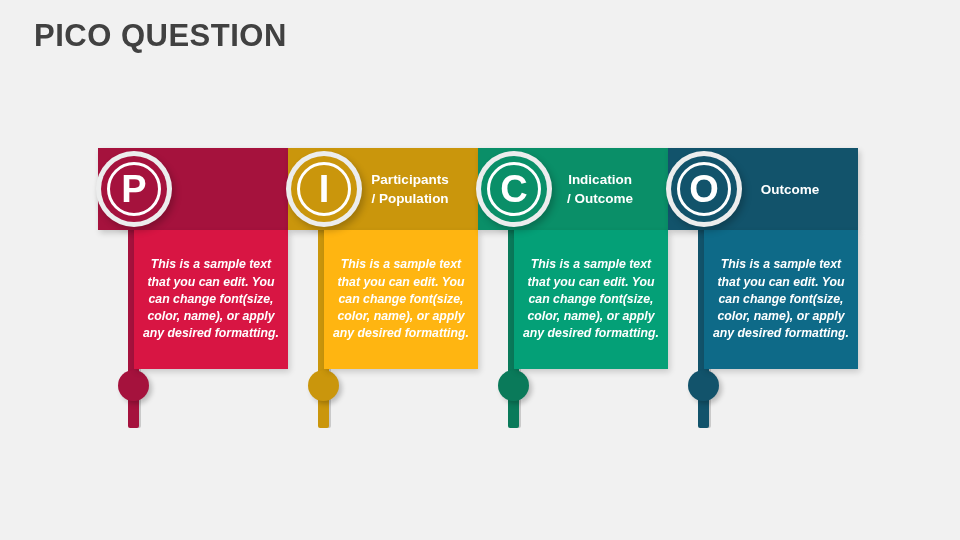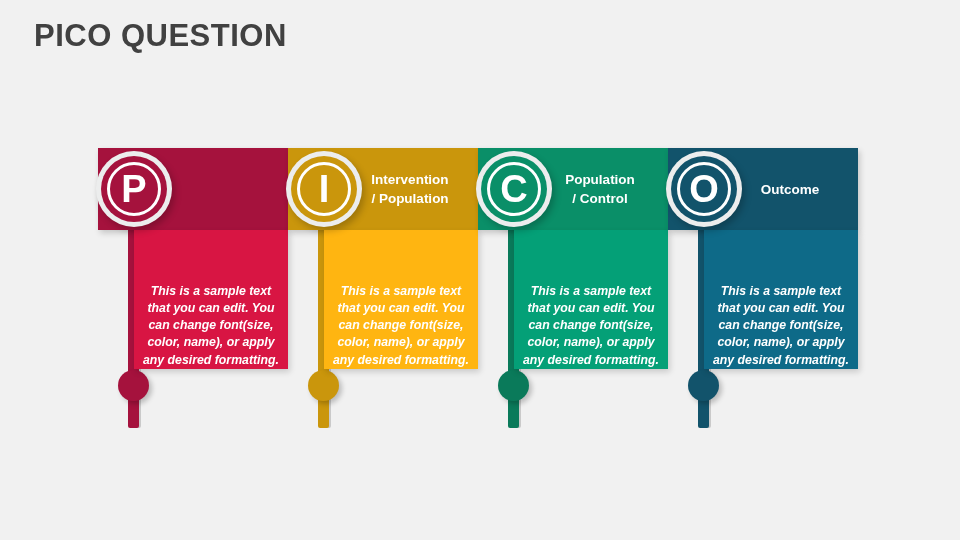--- a/index.html
+++ b/index.html
@@ -98,21 +98,21 @@
   }
 
   
   .body-panel {
     position: absolute;
     left: 36px;
     top: 82px;
     width: 154px;
     height: 139px;
     display: flex;
-    align-items: flex-end;
+    align-items: center;
     justify-content: center;
     box-shadow: 2px 3px 6px rgba(0,0,0,0.16);
   }
   .body-text {
     color: #ffffff;
     font-size: 12.3px;
     font-style: italic;
     font-weight: bold;
     line-height: 17.3px;
     text-align: center;
@@ -189,42 +189,42 @@
       <div class="badge-letter">P</div>
     </div>
   </div>
 
   <div class="card" style="left:288px;">
     <div class="stem-shadow"></div>
     <div class="stem" style="background: rgb(202, 150, 12);"></div>
     <div class="pin" style="background: rgb(202, 150, 12);"></div>
     <div class="header-bar" style="background: rgb(202, 150, 12);"></div>
     <div class="header-label">
-      <span>Intervention</span>
+      <span>Participants</span>
       <span>/ Population</span>
     </div>
     <div class="body-panel" style="background: rgb(255, 181, 17);">
       <div class="body-text">This is a sample text that you can edit. You can change font(size, color, name), or apply any desired formatting.</div>
     </div>
     <div class="badge">
       <div class="badge-outer"></div>
       <div class="badge-ring" style="background: rgb(202, 150, 12);"></div>
       <div class="badge-inner-ring"></div>
       <div class="badge-letter">I</div>
     </div>
   </div>
 
   <div class="card" style="left:478px;">
     <div class="stem-shadow"></div>
     <div class="stem" style="background: rgb(10, 122, 90);"></div>
     <div class="pin" style="background: rgb(10, 122, 90);"></div>
     <div class="header-bar" style="background: rgb(10, 143, 104);"></div>
     <div class="header-label">
-      <span>Population</span>
-      <span>/ Control</span>
+      <span>Indication</span>
+      <span>/ Outcome</span>
     </div>
     <div class="body-panel" style="background: rgb(4, 160, 119);">
       <div class="body-text">This is a sample text that you can edit. You can change font(size, color, name), or apply any desired formatting.</div>
     </div>
     <div class="badge">
       <div class="badge-outer"></div>
       <div class="badge-ring" style="background: rgb(10, 143, 104);"></div>
       <div class="badge-inner-ring"></div>
       <div class="badge-letter">C</div>
     </div>

